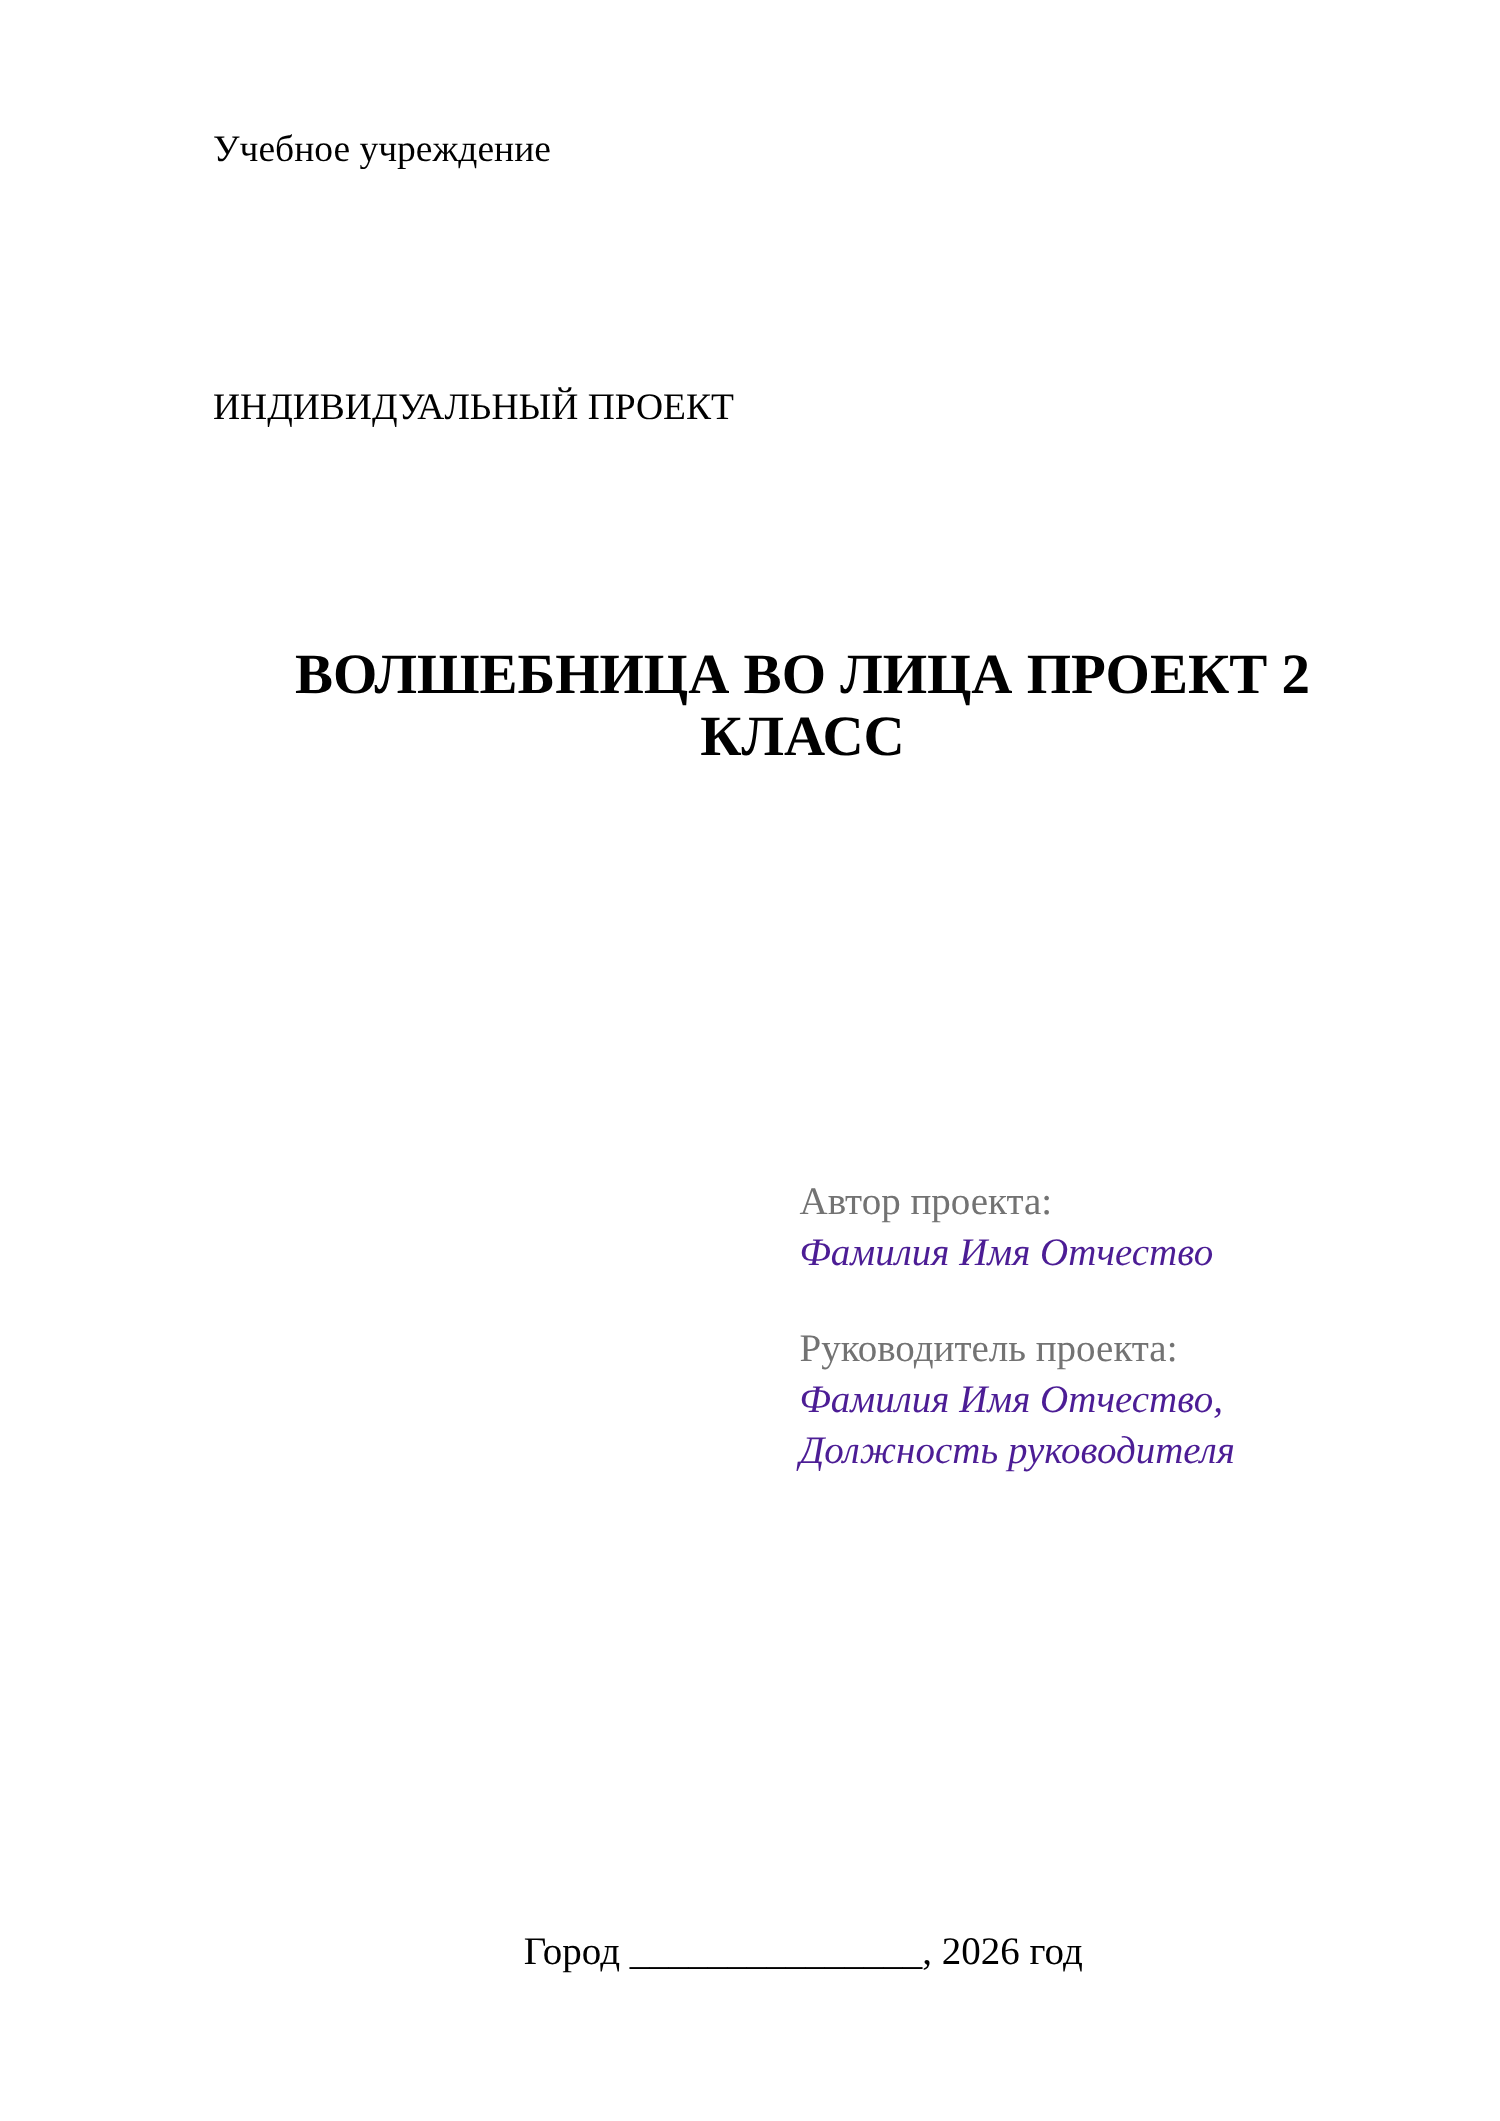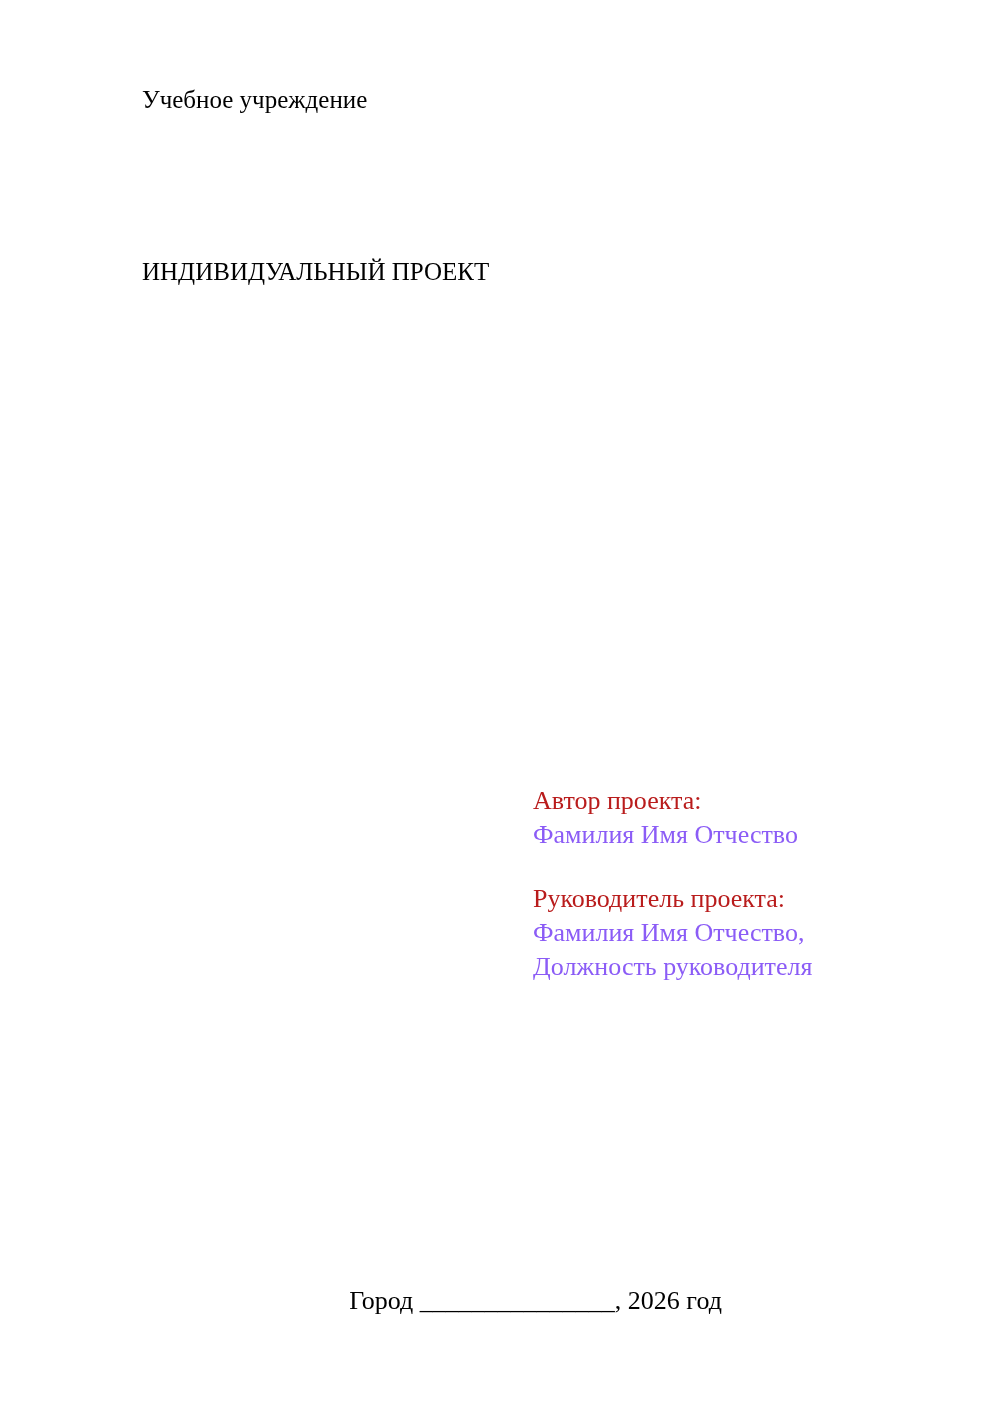--- a/index.html
+++ b/index.html
@@ -47,24 +47,25 @@
     line-height: 1.08;
   }
   .credits {
     position: absolute;
     left: 533px;
     top: 784px;
     font-size: 26px;
     line-height: 34px;
   }
   .credits .label {
-    color: #b91c1c;
+    color: #737373;
   }
   .credits .placeholder {
-    color: #8b5cf6;
+    color: #4c1d95;
+    font-style: italic;
   }
   .credits .supervisor-label {
     margin-top: 30px;
   }
   .footer-line {
     position: absolute;
     top: 1285px;
     left: 142px;
     right: 71px;
     text-align: center;
@@ -76,20 +77,24 @@
 </style>
 </head>
 <body>
 
 <div class="page">
 
   <div class="org-name">Учебное учреждение</div>
 
   <div class="project-type">ИНДИВИДУАЛЬНЫЙ ПРОЕКТ</div>
 
+  <div class="main-title">
+    <div>ВОЛШЕБНИЦА ВО ЛИЦА ПРОЕКТ 2</div>
+    <div>КЛАСС</div>
+  </div>
 
   <div class="credits">
     <div class="label">Автор проекта:</div>
     <div class="placeholder">Фамилия Имя Отчество</div>
     <div class="label supervisor-label">Руководитель проекта:</div>
     <div class="placeholder">Фамилия Имя Отчество,</div>
     <div class="placeholder">Должность руководителя</div>
   </div>
 
   <div class="footer-line"><span>Город </span><span>_______________</span><span>, 2026 год</span></div>

